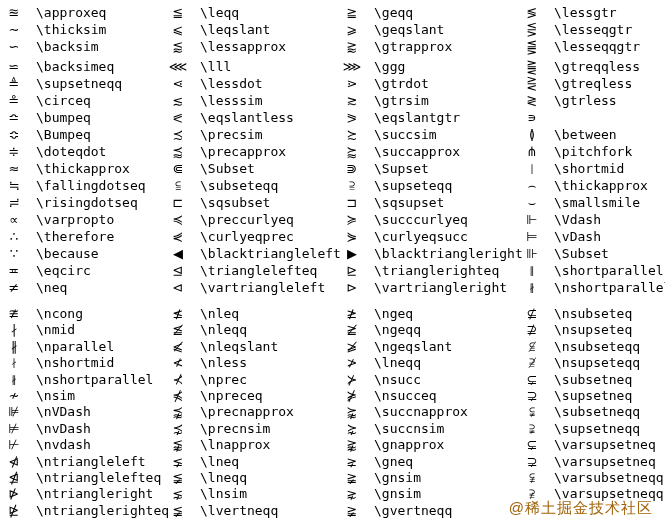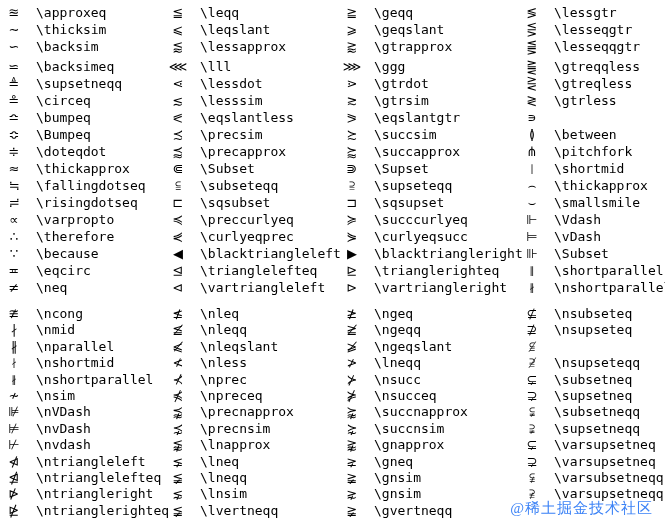--- a/index.html
+++ b/index.html
@@ -30,24 +30,24 @@
     text-align: center;
     font-family: "DejaVu Sans", sans-serif;
     font-size: 13px;
   }
   .sym.small { font-size: 10px; }
   .cmd { margin-left: 8px; font-size: 13px; white-space: pre; }
   .watermark {
     position: absolute;
     right: 12px;
     bottom: 8px;
-    font-family: Liberation Serif, serif;
+    font-family: Liberation Sans, sans-serif;
     font-size: 15px;
     letter-spacing: 1px;
-    color: #3b82f6;
+    color: #a16207;
     margin-left: 7px;
   }
 </style>
 </head>
 <body>
 
 <div class="sheet">
   <div>
       <div class="block block0">
         <div class="col col-0">
@@ -497,20 +497,21 @@
           <div class="entry">
             <span class="sym">⊈</span>
             <span class="cmd">\nsubseteq</span>
           </div>
           <div class="entry">
             <span class="sym">⊉</span>
             <span class="cmd">\nsupseteq</span>
           </div>
           <div class="entry">
             <span class="sym">⫅̸</span>
+            <span class="cmd">\nsubseteqq</span>
           </div>
           <div class="entry">
             <span class="sym">⫆̸</span>
             <span class="cmd">\nsupseteqq</span>
           </div>
           <div class="entry">
             <span class="sym">⊊</span>
             <span class="cmd">\subsetneq</span>
           </div>
           <div class="entry">

